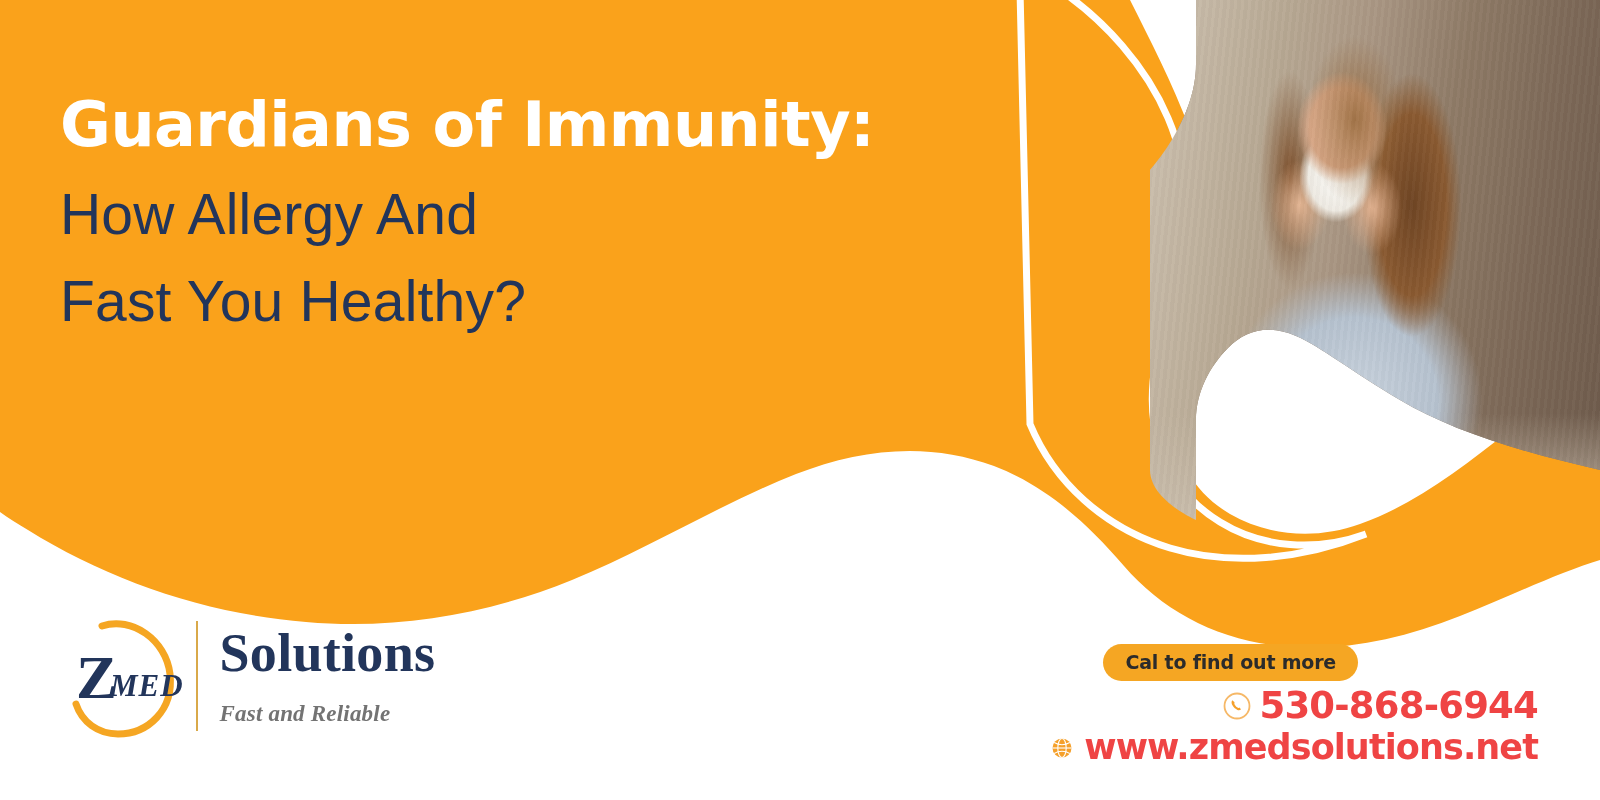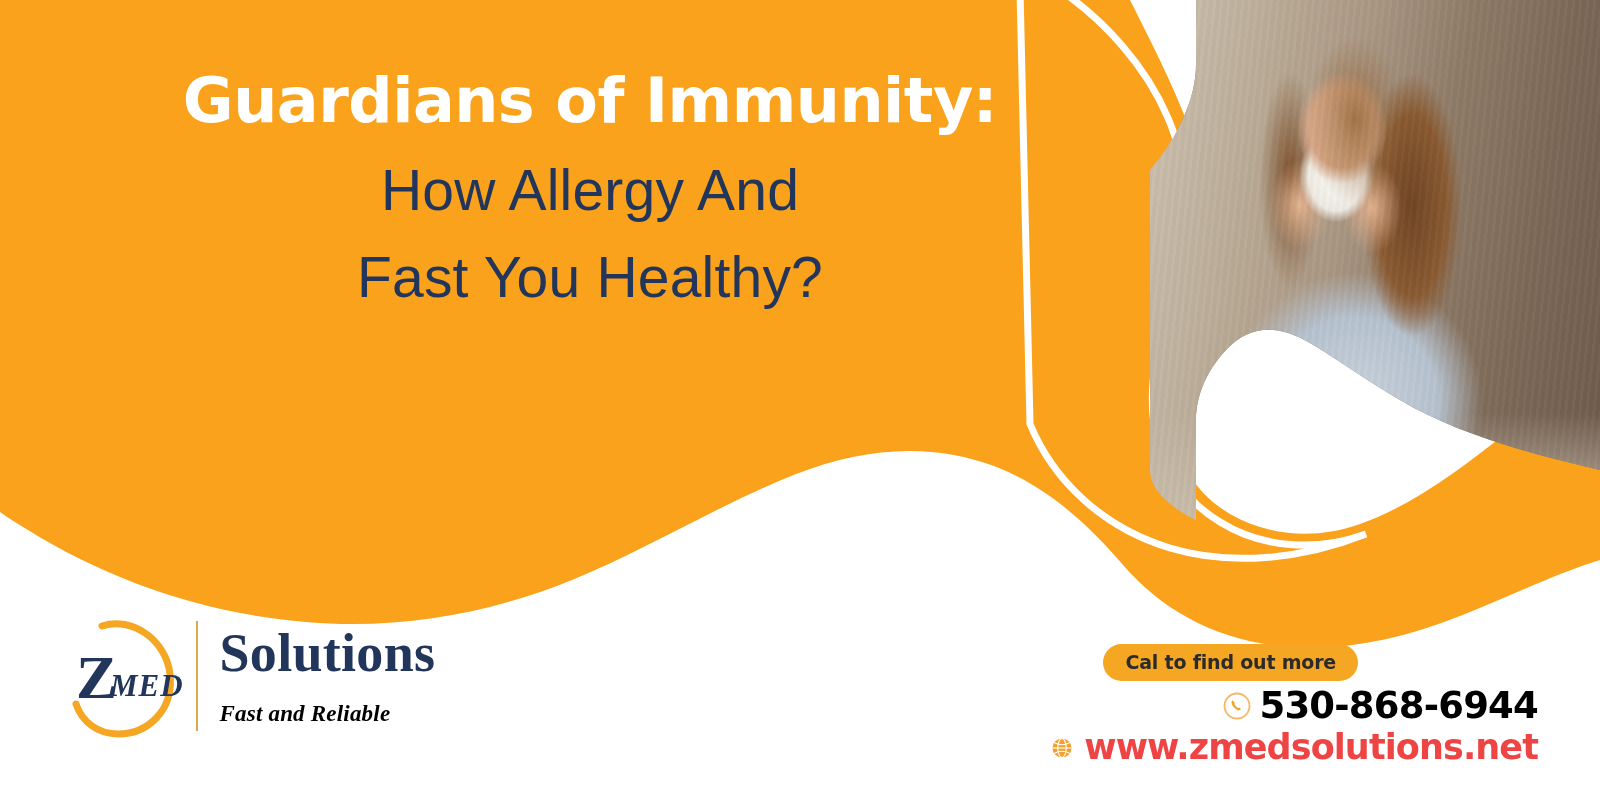--- a/index.html
+++ b/index.html
@@ -20,24 +20,23 @@
   
   .bg-svg {
     position: absolute; inset: 0;
     width: 1600px; height: 800px;
     display: block;
   }
 
   
   .headline {
     position: absolute;
-    left: 60px; top: 68px;
+    left: 60px; top: 92px;
     width: 1060px;
     z-index: 6;
-    text-align: center;
   }
   .headline-line1 {
     font-family: "DejaVu Sans", sans-serif;
     font-weight: 700;
     font-size: 62px;
     line-height: 1.08;
     letter-spacing: -0.5px;
     color: #ffffff;
     white-space: nowrap;
   }
@@ -122,21 +121,21 @@
     line-height: 1.05;
     color: #22355b;
     letter-spacing: 0.3px;
   }
   .logo-tagline {
     font-family: "Liberation Serif", serif;
     font-style: italic;
     font-weight: 700;
     font-size: 23px;
     line-height: 1.2;
-    color: #000000;
+    color: #737373;
     margin-top: 18px;
     letter-spacing: 0.2px;
   }
 
   
   .contact-block {
     position: absolute;
     right: 62px; top: 644px;
     display: flex;
     flex-direction: column;
@@ -160,21 +159,21 @@
     align-items: center;
     gap: 7px;
     margin-top: 6px;
   }
   .contact-row .ico { flex: 0 0 auto; display: block; }
   .contact-phone {
     font-family: "DejaVu Sans", sans-serif;
     font-weight: 700;
     font-size: 37px;
     letter-spacing: -0.8px;
-    color: #000000;
+    color: #ef4444;
     white-space: nowrap;
     line-height: 1;
   }
   .contact-url {
     font-family: "DejaVu Sans", sans-serif;
     font-weight: 700;
     font-size: 35px;
     letter-spacing: -0.9px;
     color: #ef4444;
     white-space: nowrap;

